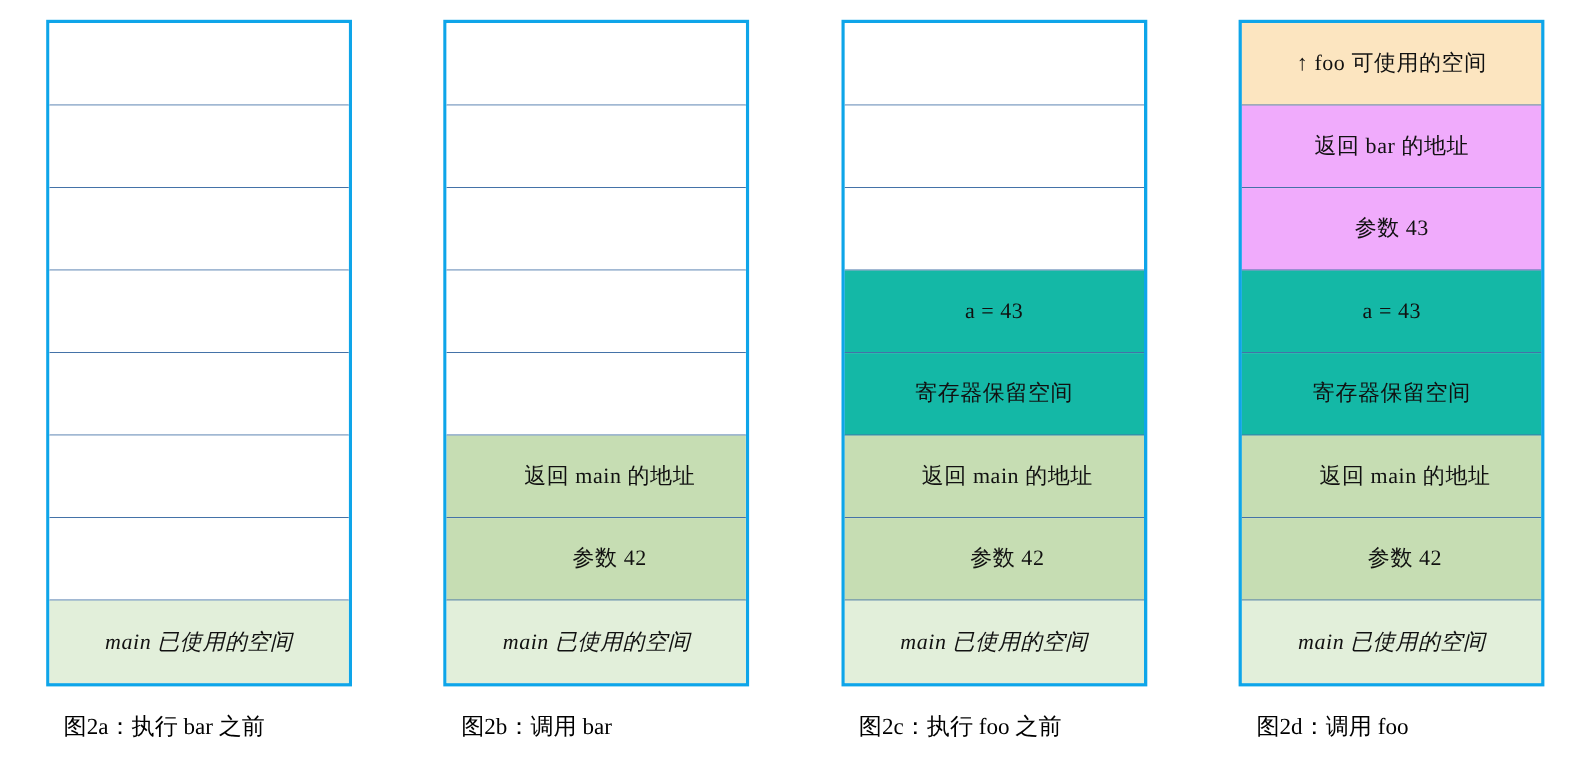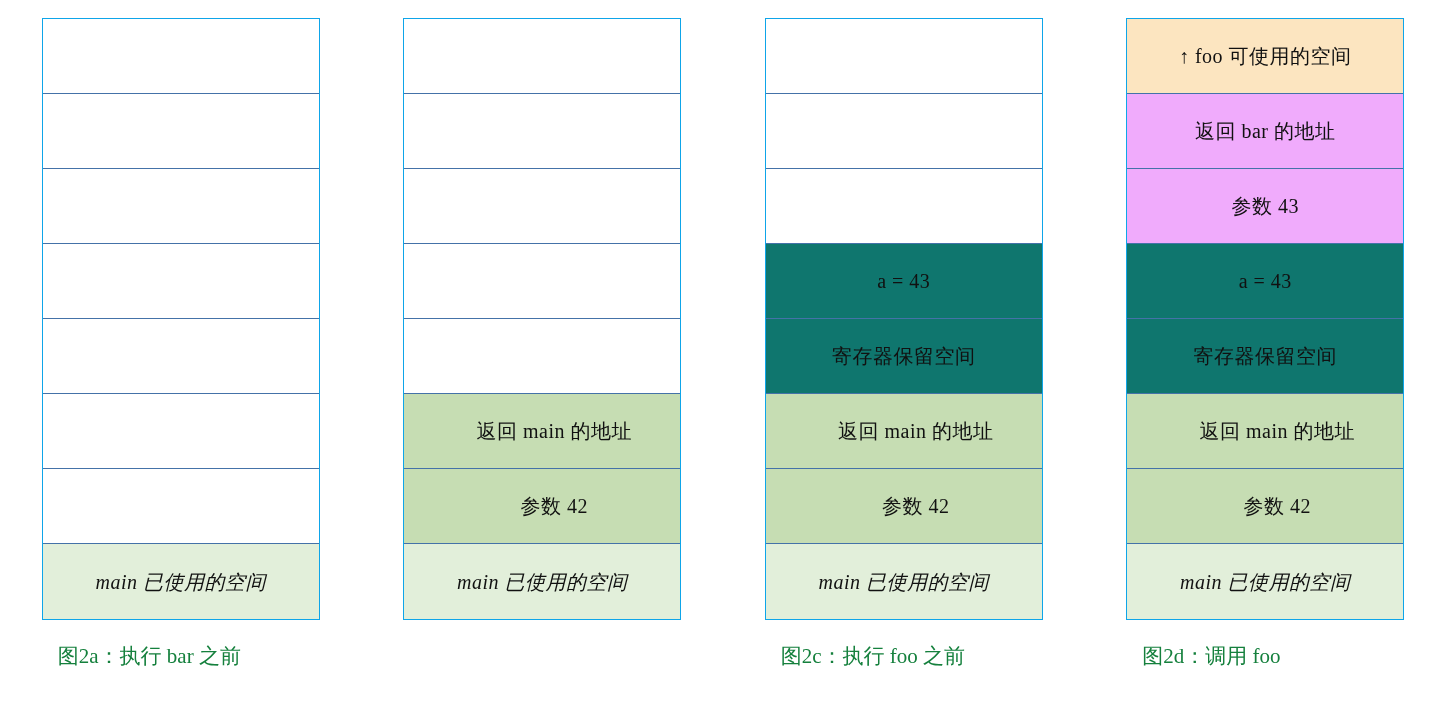--- a/index.html
+++ b/index.html
@@ -30,21 +30,21 @@
   }
   .stack-col {
     width: 361.5px;
     display: flex;
     flex-direction: column;
     align-items: center;
   }
   .stack {
     width: 278px;
     margin-top: 18px;
-    border: 1px solid #0ea5e9;
+    border: 3px solid #0ea5e9;
     box-sizing: border-box;
     background: #ffffff;
     display: flex;
     flex-direction: column;
   }
   .cell {
     box-sizing: border-box;
     border-bottom: 1.6px solid #4472a8;
     height: 75px;
     display: flex;
@@ -64,32 +64,32 @@
     background: #ffffff;
   }
   .cell.main-used {
     background: #e2efda;
   }
   .cell.green {
     background: #c6ddb3;
     padding-left: 24px;
   }
   .cell.lightblue {
-    background: #0f766e;
+    background: #14b8a6;
   }
   .cell.blue {
     background: #f0abfc;
   }
   .cell.orange {
     background: #fce5c0;
   }
   .caption {
     margin-top: 22px;
     font-size: 21px;
-    color: #15803d;
+    color: #000000;
     text-align: left;
     width: 278px;
     padding-left: 16px;
     box-sizing: border-box;
   }
 </style>
 </head>
 <body>
 
 <div class="canvas">
@@ -113,20 +113,21 @@
       <div class="stack">
         <div class="cell empty"></div>
         <div class="cell empty"></div>
         <div class="cell empty"></div>
         <div class="cell empty"></div>
         <div class="cell empty"></div>
         <div class="cell green">返回 main 的地址</div>
         <div class="cell green">参数 42</div>
         <div class="cell main-used">main 已使用的空间</div>
       </div>
+      <div class="caption">图2b：调用 bar</div>
     </div>
 
     <div class="stack-col">
       <div class="stack">
         <div class="cell empty"></div>
         <div class="cell empty"></div>
         <div class="cell empty"></div>
         <div class="cell lightblue">a = 43</div>
         <div class="cell lightblue">寄存器保留空间</div>
         <div class="cell green">返回 main 的地址</div>

